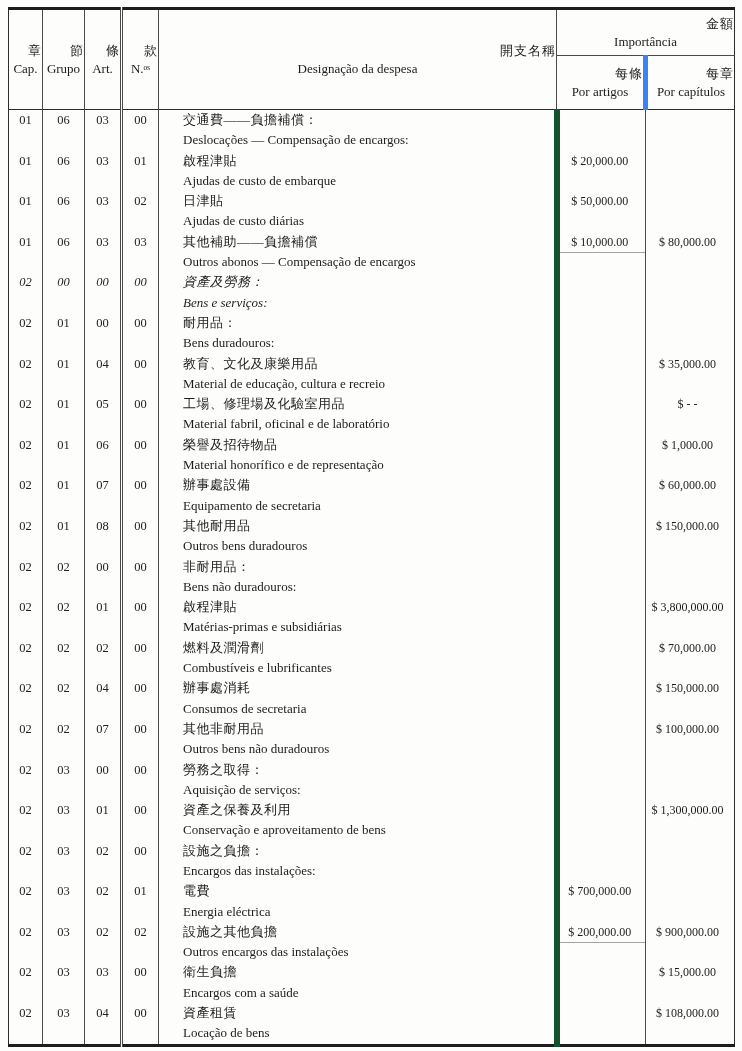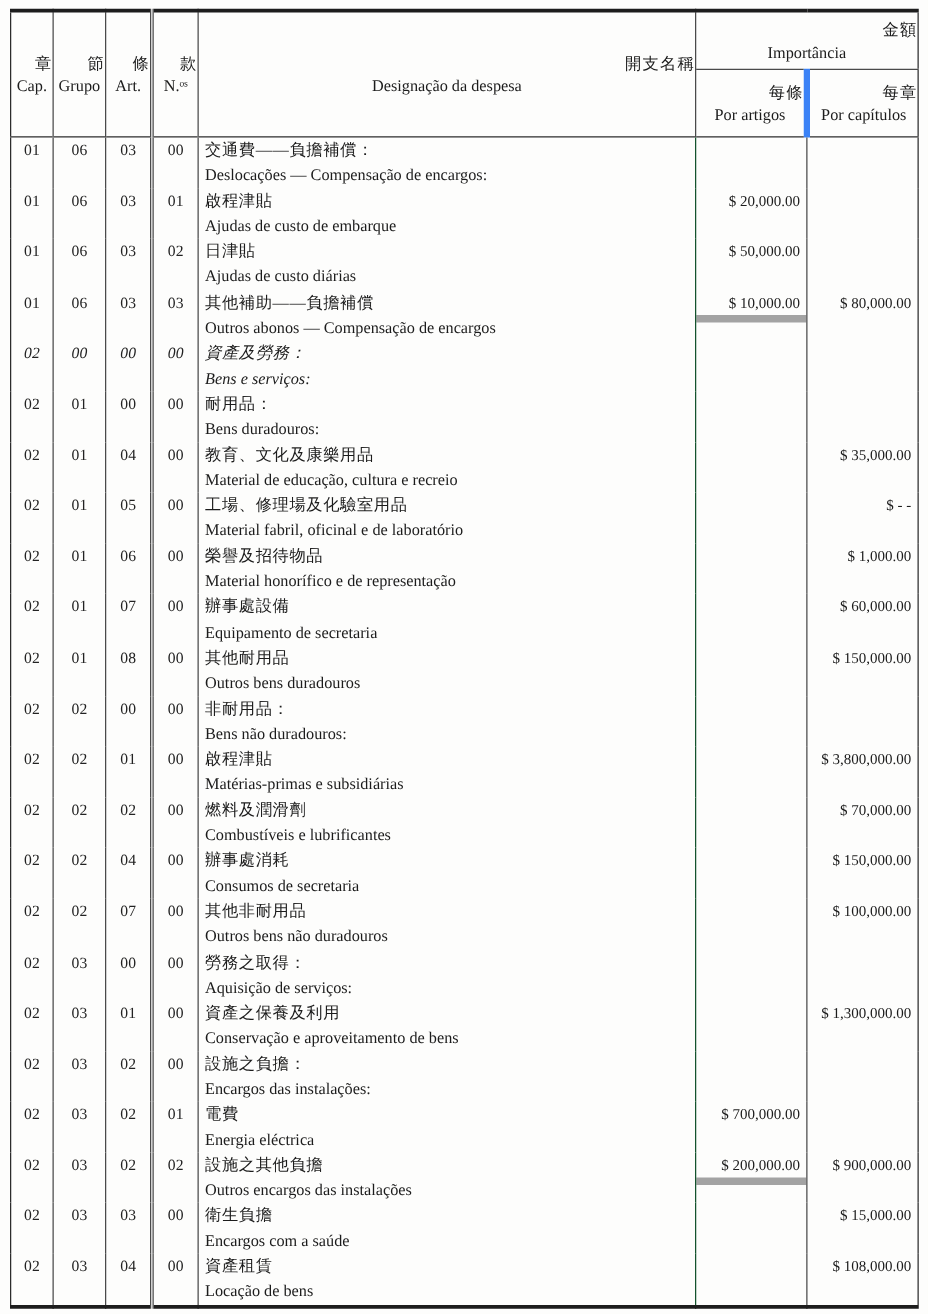--- a/index.html
+++ b/index.html
@@ -52,35 +52,35 @@
     font-size:12.5px;
   }
   tbody td.code{
     text-align:center;
     line-height:20.3px;
     border-right:1px solid #4a4a4a;
     color:#222;
   }
   tbody td.code.art{border-right:3px double #4a4a4a;}
   tbody td.desig{
-    border-right:1px solid #14532d;
-    padding-left:5px;padding-right:4px;
+    border-right:6px solid #14532d;
+    padding-left:24px;padding-right:4px;
   }
   tbody td.amt-cell{
     border-right:1px solid #4a4a4a;
-    text-align:right;
+    text-align:center;
   }
   tbody td.amt-cell:last-child{border-right:none;}
   .zh-line{font-size:13px;line-height:20.3px;letter-spacing:0.5px;white-space:nowrap;}
   .pt-line{font-size:13px;line-height:20.3px;white-space:nowrap;}
   .amt{
     display:block;font-size:12px;line-height:20.3px;
     padding-right:5px;white-space:nowrap;
   }
-  .amt.sum{border-bottom:6px solid #a3a3a3;}
+  .amt.sum{border-bottom:1px solid #a3a3a3;}
   tr.italic td, tr.italic .zh-line, tr.italic .pt-line{font-style:italic;}
 </style>
 </head>
 <body>
 
 <div class="page">
   <table class="budget">
     <colgroup>
       <col class="c-cap">
         <col class="c-grupo">

